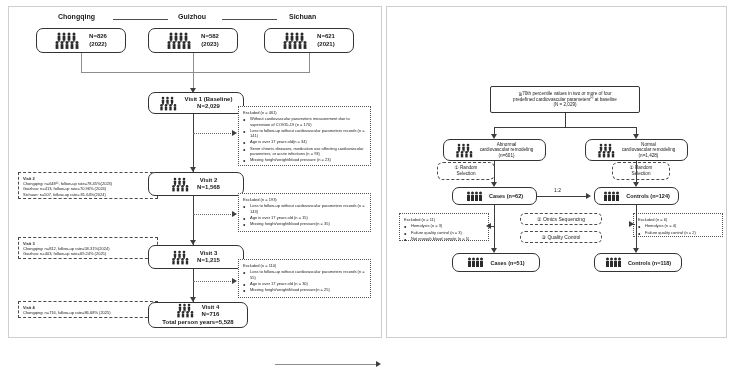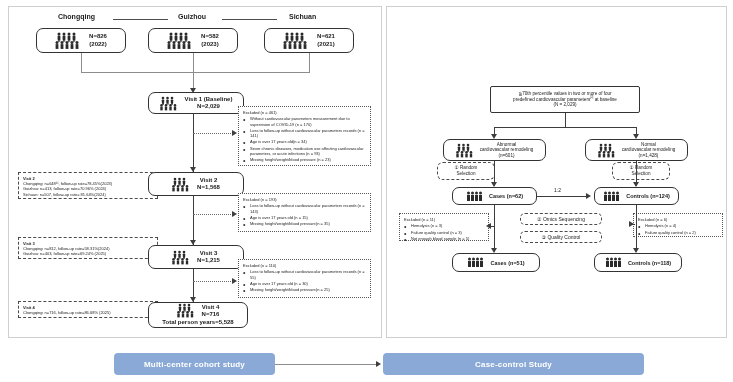--- a/index.html
+++ b/index.html
@@ -856,22 +856,16 @@
         <g>
               <circle cx="14.5" cy="2" r="1.5"></circle>
               <path d="M13 4h3v6h-3z"></path>
             </g>
       </g>
         </svg>
     </span>
     <span class="fs55 b" style="margin-left:5px;">Controls (n=118)</span>
   </div>
 
-  <div class="banner fs8" style="left:114px;top:353px;width:161px;height:22px;background:#8aa9d6;">
-    <span>Multi-center cohort study</span>
-  </div>
   <div class="ln h grey" style="left:275px;top:364px;width:104px;"></div>
   <div class="arw right" style="left:376px;top:361px;"></div>
-  <div class="banner fs8" style="left:383px;top:353px;width:261px;height:22px;background:#8aa9d6;">
-    <span>Case-control Study</span>
-  </div>
 
 </div>
 
 </body></html>

